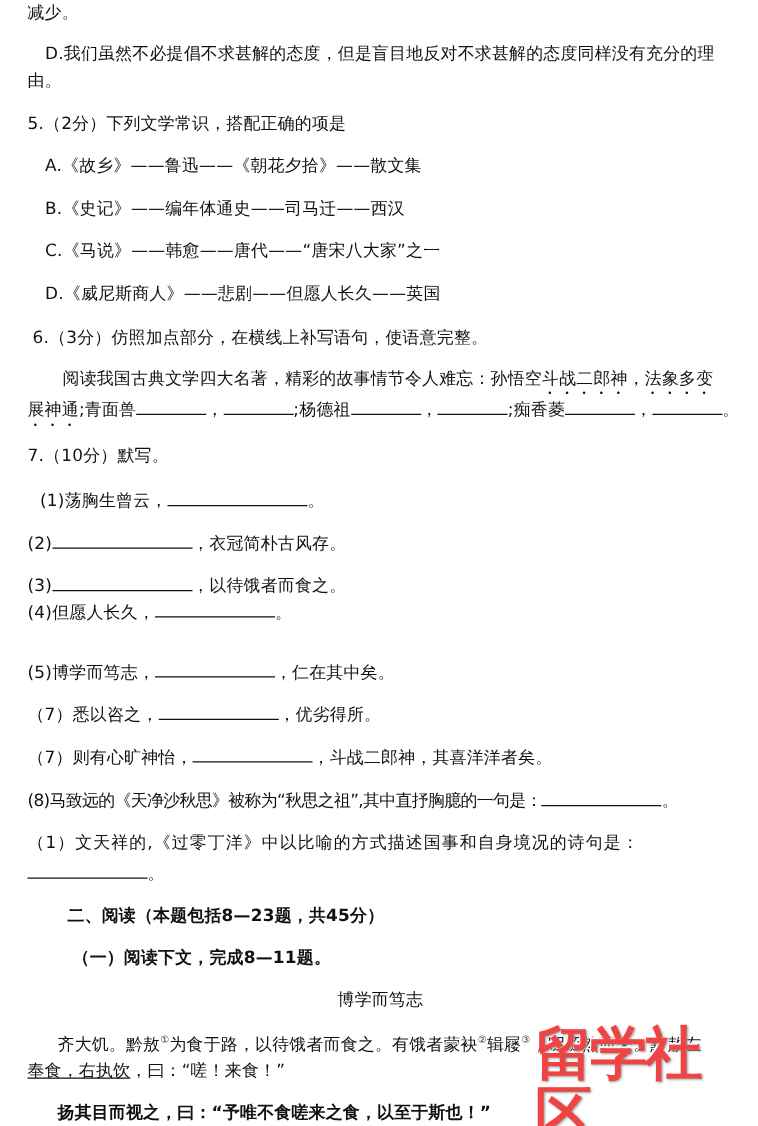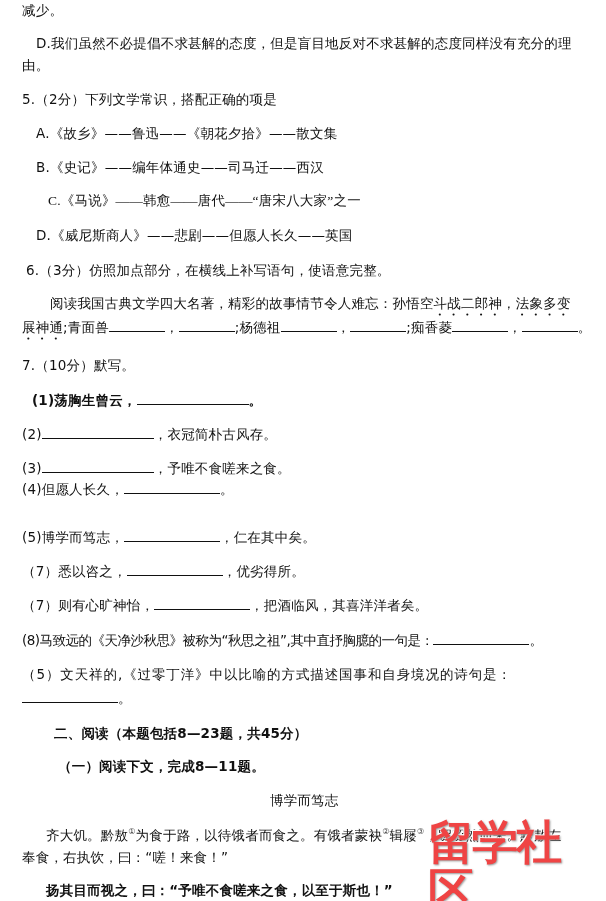--- a/index.html
+++ b/index.html
@@ -5,21 +5,21 @@
   html, body { margin:0; padding:0; background:#ffffff; }
   body {
     width:606px; height:901px; position:relative; overflow:hidden;
     font-family:"DejaVu Sans", "Liberation Sans", sans-serif;
     color:#111; font-size:13.5px;
   }
   .line { position:absolute; white-space:nowrap; line-height:18px; letter-spacing:0.2px; }
   .bold { font-weight:bold;margin-left:32px; }
   .blank { display:inline-block; border-bottom:1px solid #111; height:13px; vertical-align:baseline; }
   .dot { text-emphasis: dot; -webkit-text-emphasis: dot; text-emphasis-position: under right; -webkit-text-emphasis-position: under; }
-  .ul { }
+  .ul { text-decoration: underline; }
   sup { font-size:8px; vertical-align:6px; color:#444; }
   .watermark {
     position:absolute; left:428px; top:818px; width:170px; height:70px;
     color:#ef4444; font-family:"DejaVu Sans", sans-serif;
     text-shadow: 1px 1px 2px #9a9a9a, -1px -1px 0 #fff;
     pointer-events:none;
   }
   .wm-big { font-size:46px; font-weight:bold; letter-spacing:-2px; line-height:48px; }
 </style>
 </head>
@@ -28,58 +28,58 @@
 <div>
 
   <div class="line" style="left:22px;top:1px;">减少。</div>
 
   <div class="line" style="left:36px;top:34px;text-align:right;">D.我们虽然不必提倡不求甚解的态度，但是盲目地反对不求甚解的态度同样没有充分的理</div>
   <div class="line" style="left:22px;top:56px;">由。</div>
 
   <div class="line" style="left:22px;top:90px;">5.（2分）下列文学常识，搭配正确的项是</div>
   <div class="line" style="left:36px;top:124px;">A.《故乡》——鲁迅——《朝花夕拾》——散文集</div>
   <div class="line" style="left:36px;top:158px;">B.《史记》——编年体通史——司马迁——西汉</div>
-  <div class="line" style="left:48px;top:192px;font-family:Liberation Serif, serif;">C.《马说》——韩愈——唐代——“唐宋八大家”之一</div>
+  <div class="line" style="left:36px;top:192px;">C.《马说》——韩愈——唐代——“唐宋八大家”之一</div>
   <div class="line" style="left:36px;top:226px;">D.《威尼斯商人》——悲剧——但愿人长久——英国</div>
 
   <div class="line" style="left:26px;top:261px;">6.（3分）仿照加点部分，在横线上补写语句，使语意完整。</div>
   <div class="line" style="left:50px;top:294px;">
     <span>阅读我国古典文学四大名著，精彩的故事情节令人难忘：孙悟空</span><span class="dot">斗战二郎神，法象多变</span>
   </div>
   <div class="line" style="left:22px;top:318px;">
     <span class="dot">展神通</span><span>;青面兽</span><span class="blank" style="width:56px"></span><span>，</span><span class="blank" style="width:56px"></span><span>;杨德祖</span><span class="blank" style="width:56px"></span><span>，</span><span class="blank" style="width:56px"></span><span>;痴香菱</span><span class="blank" style="width:56px"></span><span>，</span><span class="blank" style="width:56px"></span><span>。</span>
   </div>
 
   <div class="line" style="left:22px;top:356px;">7.（10分）默写。</div>
 
-  <div class="line" style="left:32px;top:391px;font-weight:bold;">
+  <div class="line" style="left:32px;top:391px;">
     <span>(1)荡胸生曾云，</span><span class="blank" style="width:112px"></span><span>。</span>
   </div>
   <div class="line" style="left:22px;top:425px;">
     <span>(2)</span><span class="blank" style="width:112px"></span><span>，衣冠简朴古风存。</span>
   </div>
   <div class="line" style="left:22px;top:459px;">
-    <span>(3)</span><span class="blank" style="width:112px"></span><span>，予唯不食嗟来之食。</span>
+    <span>(3)</span><span class="blank" style="width:112px"></span><span>，以待饿者而食之。</span>
   </div>
   <div class="line" style="left:22px;top:480px;">
     <span>(4)但愿人长久，</span><span class="blank" style="width:96px"></span><span>。</span>
   </div>
   <div class="line" style="left:22px;top:528px;">
     <span>(5)博学而笃志，</span><span class="blank" style="width:96px"></span><span>，仁在其中矣。</span>
   </div>
   <div class="line" style="left:22px;top:562px;">
     <span>（7）悉以咨之，</span><span class="blank" style="width:96px"></span><span>，优劣得所。</span>
   </div>
   <div class="line" style="left:22px;top:596px;">
-    <span>（7）则有心旷神怡，</span><span class="blank" style="width:96px"></span><span>，把酒临风，其喜洋洋者矣。</span>
+    <span>（7）则有心旷神怡，</span><span class="blank" style="width:96px"></span><span>，斗战二郎神，其喜洋洋者矣。</span>
   </div>
   <div class="line" style="left:22px;top:631px;letter-spacing:-0.5px;">
     <span>(8)马致远的《天净沙秋思》被称为“秋思之祖”,其中直抒胸臆的一句是：</span><span class="blank" style="width:96px"></span><span>。</span>
   </div>
-  <div class="line" style="left:22px;top:665px;letter-spacing:0.9px;">（5）文天祥的,《过零丁洋》中以比喻的方式描述国事和自身境况的诗句是：</div>
+  <div class="line" style="left:22px;top:665px;letter-spacing:0.9px;">（1）文天祥的,《过零丁洋》中以比喻的方式描述国事和自身境况的诗句是：</div>
   <div class="line" style="left:22px;top:689px;">
     <span class="blank" style="width:96px"></span><span>。</span>
   </div>
 
   <div class="line bold" style="left:22px;top:724px;">二、阅读（本题包括8—23题，共45分）</div>
   <div class="line bold" style="left:26px;top:757px;">（一）阅读下文，完成8—11题。</div>
   <div class="line" style="left:270px;top:791px;">博学而笃志</div>
 
   <div class="line" style="left:46px;top:823px;">
     <span>齐大饥。黔敖</span><sup>①</sup><span>为食于路，以待饿者而食之。有饿者蒙袂</span><sup>②</sup><span>辑屦</span><sup>③</sup><span>，贸贸然而来。黔敖左</span>

